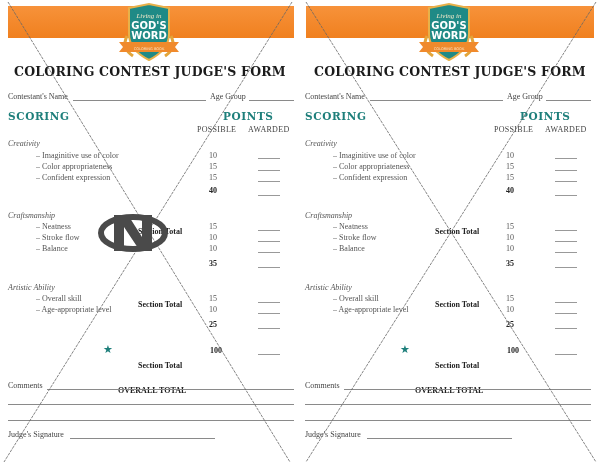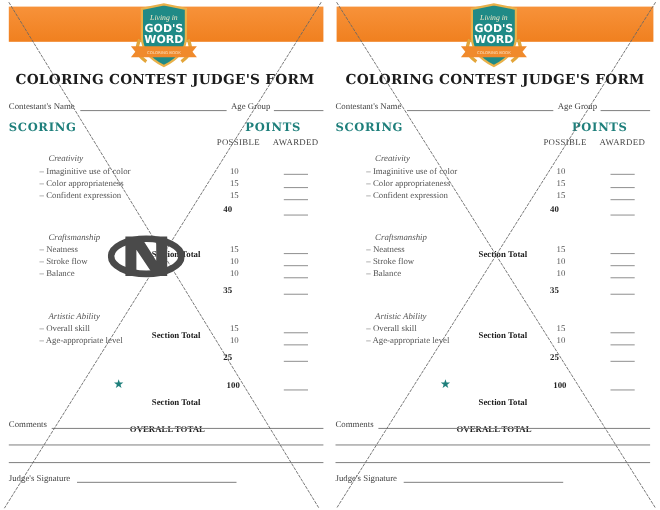--- a/index.html
+++ b/index.html
@@ -17,26 +17,26 @@
   .page.right .banner { left: 6px; width: 288px; }
   .badge { position: absolute; top: 2px; left: 113px; width: 72px; height: 60px; }
   .title {
     position: absolute; top: 64px; left: 0; width: 300px; text-align: center;
     font-family: "DejaVu Serif", serif; font-weight: bold; font-size: 12.5px; color: #1b1b1b; letter-spacing: 0.2px;
   }
   .row { position: absolute; font-size: 8px; color: #444; white-space: nowrap; }
   .line { position: absolute; height: 0; border-bottom: 1px solid #8a8a8a; }
   .heading { position: absolute; font-family: "DejaVu Serif", serif; font-weight: bold; font-size: 10.5px; color: #1e7f7b; letter-spacing: 0.6px; }
   .colhead { position: absolute; font-size: 8px; color: #444; letter-spacing: 0.3px; }
-  .cat { position: absolute; font-style: italic; font-size: 8px; color: #555; margin-left: 36px; }
+  .cat { position: absolute; font-style: italic; font-size: 8px; color: #555; }
   .item { position: absolute; font-size: 8px; color: #555; }
   .val { position: absolute; font-size: 8px; color: #555; width: 20px; text-align: center; }
   .blank { position: absolute; width: 22px; border-bottom: 1px solid #999; height: 0; }
   .total-label { position: absolute; font-weight: bold; font-size: 8px; color: #222; margin-top: 40px; }
-  .total-val { position: absolute; font-weight: bold; font-size: 8px; color: #222; width: 20px; text-align: left; }
+  .total-val { position: absolute; font-weight: bold; font-size: 8px; color: #222; width: 20px; text-align: center; }
   .star { position: absolute; color: #1e7f7b; font-size: 11px; }
   .xlines { position: absolute; top: 0; left: 0; width: 600px; height: 464px; pointer-events: none; }
   .watermark { position: absolute; top: 211px; left: 98px; width: 410px; height: 42px; }
   .wm-text { position: absolute; left: 78px; top: 9px; font-family: "DejaVu Sans", sans-serif; font-size: 19px; color: #555; letter-spacing: 3.5px; white-space: nowrap; opacity: 0.9; }
 </style>
 </head>
 <body>
 
 <div class="page left">
   <div class="banner"></div>

